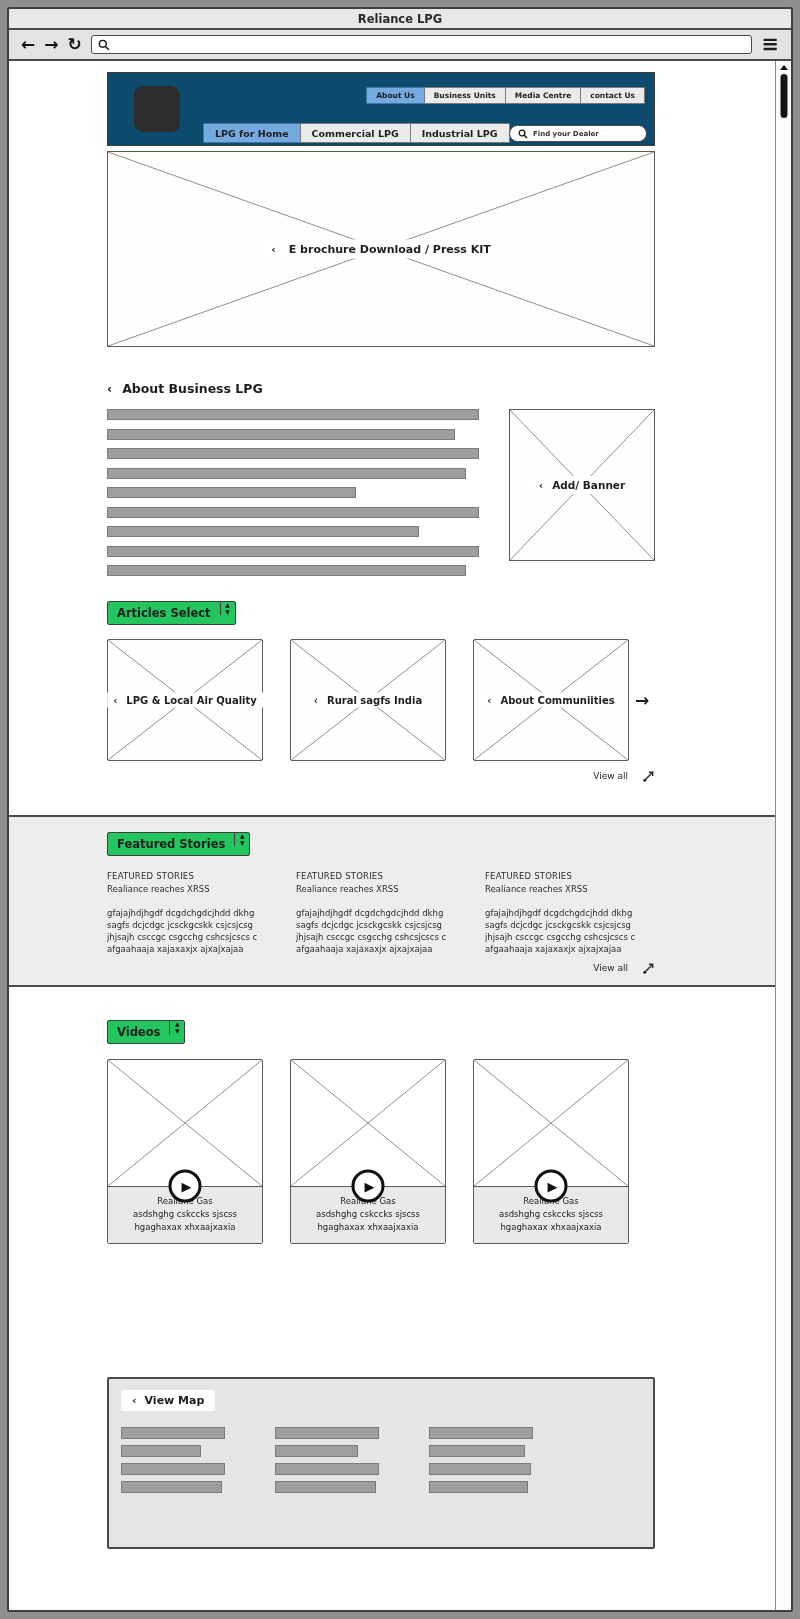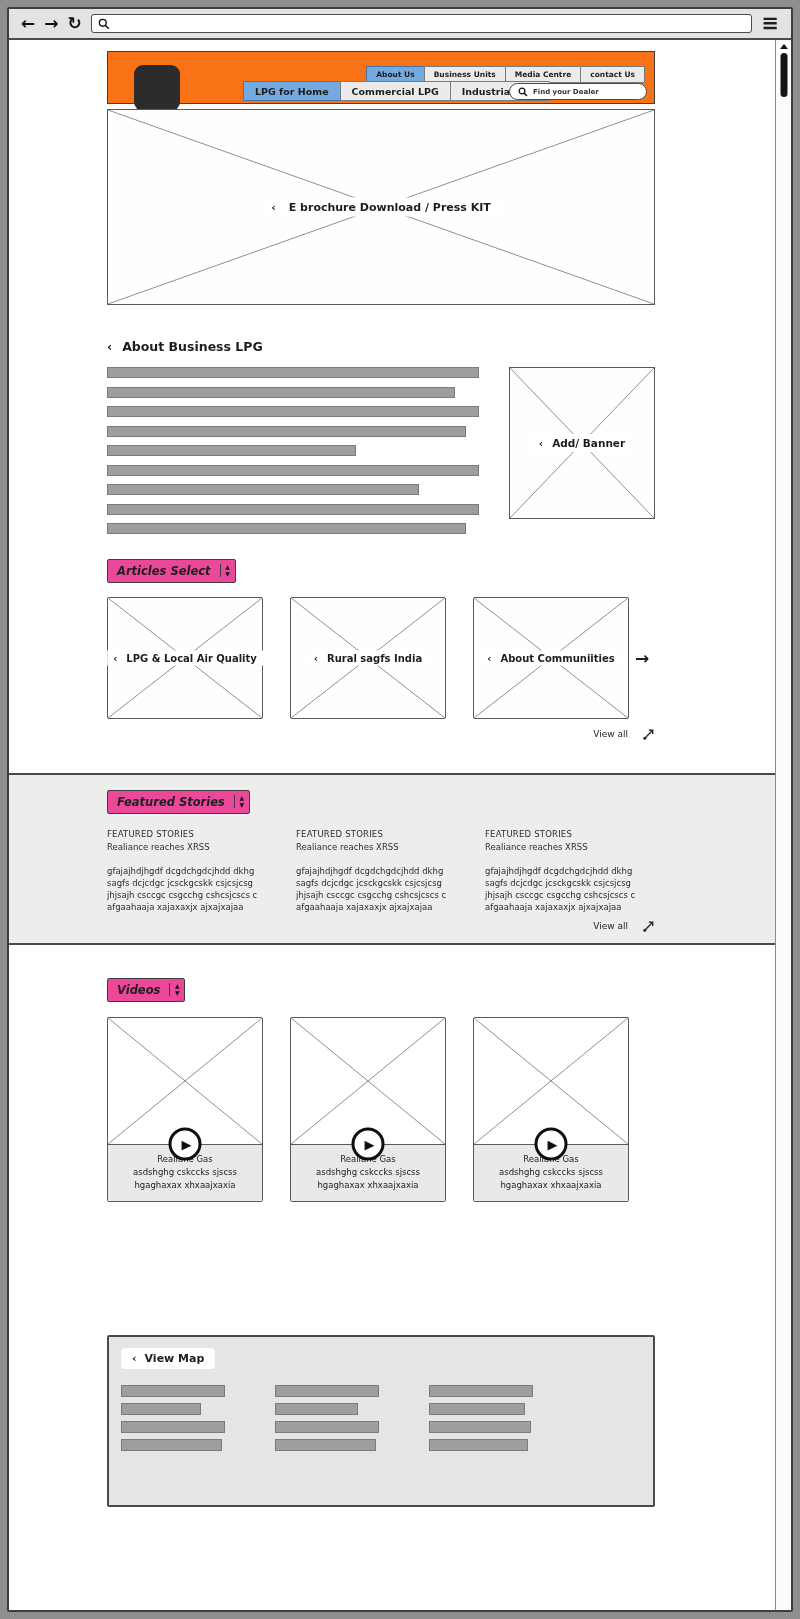--- a/index.html
+++ b/index.html
@@ -41,29 +41,29 @@
     border-bottom: 5px solid #111;
   }
   .vscroll-thumb {
     position: absolute; top: 13px; left: 50%; transform: translateX(-50%);
     width: 7px; height: 44px; background: #141414; border-radius: 4px;
   }
   .content { padding-left: 98px; width: 646px; }
   .content.top-pad { padding-top: 11px; }
 
   
-  .site-header { position: relative; width: 548px; height: 53px; border: 1.5px solid #3f3f3f; background: #f97316; }
+  .site-header { position: relative; width: 548px; height: 74px; border: 1.5px solid #3f3f3f; background: #0c4a6e; }
   .logo { position: absolute; left: 26px; top: 13px; width: 46px; height: 46px; background: #2c2c2c; border-radius: 9px; }
   .nav-top { position: absolute; top: 14px; right: 9px; display: flex; }
   .tab-sm {
     font-size: 7.5px; font-weight: bold; padding: 3px 9px; border: 1px solid #7a7a7a;
     background: #ebebeb; margin-left: -1px; white-space: nowrap; color: #1d1d1d; border-radius: 1px;
   }
   .tab-sm.active { background: #74aadf; border-color: #4474a8; }
-  .nav-bottom { position: absolute; bottom: 2px; left: 96px; display: flex; margin-left: 40px; }
+  .nav-bottom { position: absolute; bottom: 2px; left: 96px; display: flex; }
   .tab-lg {
     font-size: 9.5px; font-weight: bold; padding: 3.5px 11px; border: 1px solid #7a7a7a;
     background: #ebebeb; margin-left: -1px; white-space: nowrap; color: #1d1d1d; border-radius: 1px;
   }
   .tab-lg.active { background: #74aadf; border-color: #4474a8; }
   .dealer-search {
     position: absolute; right: 7px; bottom: 3px; width: 138px; height: 17px;
     border: 1.5px solid #4a4a4a; border-radius: 10px; background: #fff;
     display: flex; align-items: center; padding: 4px 8px; gap: 5px;
   }
@@ -84,21 +84,21 @@
 
   
   .about-heading { margin-top: 34px; font-size: 12.5px; font-weight: bold; display: flex; align-items: center; gap: 10px; }
   .about-row { display: flex; margin-top: 13px; }
   .bars { width: 372px; }
   .bar { height: 11px; background: #9e9e9e; border: 1px solid #7b7b7b; margin-bottom: 8.5px; }
   .banner-box { width: 146px; height: 152px; margin-left: 30px; border: 1.5px solid #5a5a5a; flex: none; }
   .banner-box .ph-label { font-size: 10.5px; gap: 9px; }
 
   
-  .combo { display: inline-flex; border: 1.5px solid #3f3f3f; background: #ec4899; border-radius: 2px; align-items: center; font-style: italic; }
+  .combo { display: inline-flex; border: 1.5px solid #3f3f3f; background: #22c55e; border-radius: 2px; align-items: flex-start; }
   .combo-label { padding: 4px 9px; font-size: 11.5px; font-weight: bold; white-space: nowrap; }
   .combo-spin { border-left: 1.5px solid #3f3f3f; width: 15px; display: flex; flex-direction: column; align-items: center; justify-content: center; gap: 1px; }
   .combo-spin span { font-size: 6px; line-height: 1; color: #111; }
   .articles-combo { margin-top: 16px; }
 
   
   .cards-row { display: flex; align-items: center; margin-top: 14px; }
   .card { width: 156px; height: 122px; border: 1.5px solid #5a5a5a; border-radius: 2px; margin-right: 27px; flex: none; }
   .card.last { margin-right: 0; }
   .card .ph-label { font-size: 10px; gap: 9px; padding: 2px 6px; }
@@ -149,20 +149,23 @@
   .sm-cols { display: flex; margin-top: 16px; }
   .sm-col { width: 104px; margin-right: 50px; }
   .sm-bar { height: 12px; background: #9e9e9e; border: 1px solid #7b7b7b; margin-bottom: 6px; }
   .icon-svg { display: block; }
 </style>
 </head>
 <body>
 
 <div class="window">
 
+  <div class="titlebar">
+    <span>Reliance LPG</span>
+  </div>
 
   <div class="toolbar">
     <span class="navbtn">←</span>
     <span class="navbtn">→</span>
     <span class="navbtn">↻</span>
     <div class="urlbar">
       <svg class="icon-svg" width="12" height="12" viewBox="0 0 14 14">
           <circle cx="5.6" cy="5.6" r="4" fill="none" stroke="#111" stroke-width="1.6"></circle>
           <line x1="8.7" y1="8.7" x2="12.6" y2="12.6" stroke="#111" stroke-width="1.8"></line>
         </svg>

